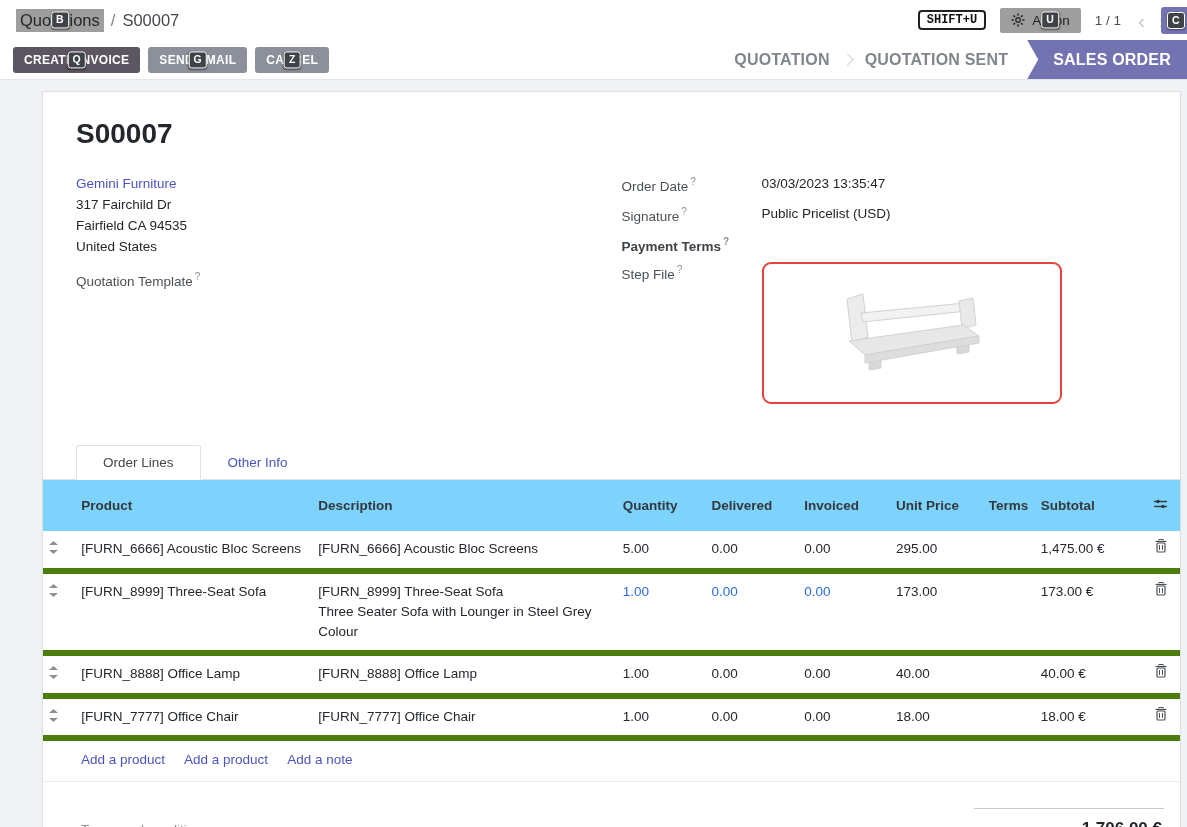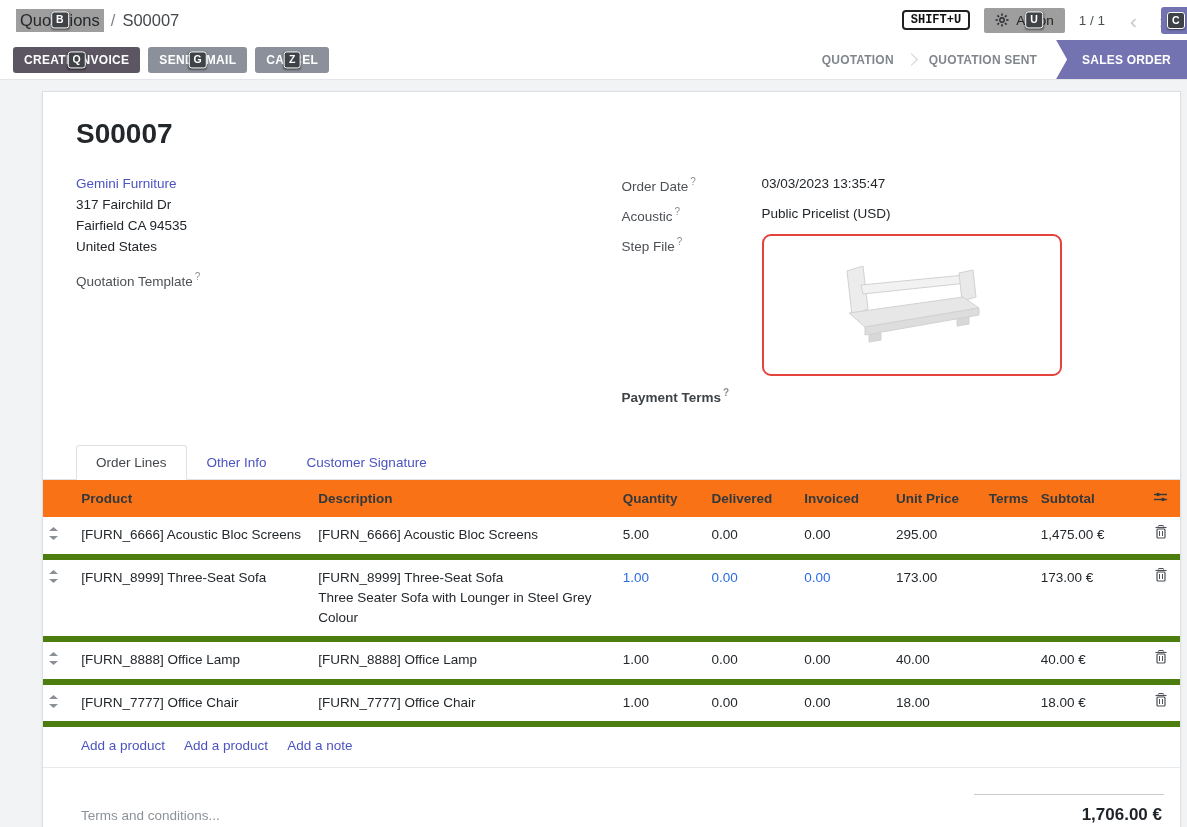--- a/index.html
+++ b/index.html
@@ -23,40 +23,40 @@
   .bc-current { color:#45494e; }
 
   .cp-right { display:flex; align-items:center; gap:14px; }
   .shortcut-badge { font-family:"Liberation Mono", monospace; font-size:12px; font-weight:bold;
                     background:#fff; border:2px solid #1f2022; border-radius:4px;
                     padding:1px 7px; color:#111; }
   .action-btn { position:relative; display:flex; align-items:center; gap:7px;
                 background:#9e9e9e; border-radius:2px; padding:5px 11px;
                 color:#222; font-size:13.5px; cursor:pointer; }
   .action-btn .kbd-hint { left:62%; }
-  .pager { display:flex; align-items:center; gap:12px; font-size:13.5px; color:#4a4f54; }
+  .pager { display:flex; align-items:center; gap:4px; font-size:13.5px; color:#4a4f54; }
   .pager-val { margin-right:8px; }
   .pager-btn { color:#c3c7cb; font-size:21px; line-height:1; padding:0 5px; cursor:pointer;
                background:none; border:none; font-family:inherit; }
   .edge-btn { position:absolute; right:-32px; top:7px; width:58px; height:27px;
               background:#7473b2; border-radius:3px; color:#fff; display:flex;
               align-items:center; padding-left:6px; cursor:pointer; }
   .edge-btn .kbd-hint { position:static; transform:none; }
 
   
   .cp-bottom { height:40px; display:flex; align-items:stretch; justify-content:space-between;
                border-bottom:1px solid #e3e5e8; padding-left:13px; background:#fff; overflow:visible; }
   .btn-row { display:flex; align-items:center; gap:8px; }
   .btn { position:relative; border:none; border-radius:3px; font-size:12px; font-weight:bold;
          letter-spacing:.3px; padding:6px 11px; color:#fff; cursor:pointer; font-family:inherit; }
   .btn-primary { background:#5c5663; }
   .btn-secondary { background:#8b909a; }
 
   .statusbar { display:flex; align-items:center; margin-right:-26px; }
-  .stage { font-size:12px; font-weight:bold; color:#81868d; padding:0 13px; letter-spacing:.2px; cursor:pointer;text-align:right; }
+  .stage { font-size:16px; font-weight:bold; color:#81868d; padding:0 13px; letter-spacing:.2px; cursor:pointer;text-align:right; }
   .sb-sep { width:9px; height:9px; border-top:1px solid #ccd0d4; border-right:1px solid #ccd0d4;
             transform:rotate(45deg); flex:0 0 auto; }
   .stage.active { background:#7473b2; color:#fff; align-self:stretch; display:flex; align-items:center;
                   padding:0 42px 0 26px; margin-left:6px;
                   clip-path:polygon(0 0,100% 0,100% 100%,0 100%,11px 50%); }
 
   
   .content { background:#f2f3f5; height:747px; padding:11px 6px 0 42px; }
   .sheet { background:#fff; border:1px solid #dcdfe3; min-height:740px;
            box-shadow:0 1px 3px rgba(0,0,0,.05); }
@@ -75,28 +75,28 @@
   .fg-right .flabel { flex-basis:140px; }
   .flabel.bold { font-weight:bold; color:#3e4348; }
   sup.help { color:#8b9096; font-size:10px; margin-left:2px; }
   .fvalue { font-size:13.5px; color:#22262a; line-height:1.55; }
   a.link { color:#4b53c0; text-decoration:none; cursor:pointer; }
 
   .step-image { width:300px; height:142px; border:2px solid #e5423c; border-radius:9px;
                 display:flex; align-items:center; justify-content:center; background:#fff; }
 
   .tabs { margin-top:32px; padding:0 33px; border-bottom:1px solid #dee1e5; display:flex; }
-  .tab { font-size:13.5px; padding:9px 19px; margin-bottom:-1px; color:#4b53c0; cursor:pointer;
+  .tab { font-size:13.5px; padding:9px 26px; margin-bottom:-1px; color:#4b53c0; cursor:pointer;
          border:1px solid transparent; }
   .tab.active { background:#fff; border:1px solid #dee1e5; border-bottom:1px solid #fff;
                 color:#43474c; border-top-left-radius:3px; border-top-right-radius:3px; }
 
   table { width:100%; border-collapse:collapse; font-size:13.5px; }
-  thead th { background:#f97316; color:#33383d; font-weight:bold; text-align:left;
-             padding:11px 6px; white-space:nowrap; }
+  thead th { background:#7dd3fc; color:#33383d; font-weight:bold; text-align:left;
+             padding:18px 6px; white-space:nowrap; }
   th.num, td.num { }
   td { padding:8px 6px; border-bottom:6px solid #4d7c0f; vertical-align:top;
        color:#24282c; line-height:1.5; }
   .col-handle{width:32px;} .col-product{width:235px;} .col-desc{width:302px;}
   .col-qty{width:88px;} .col-del{width:92px;} .col-inv{width:91px;}
   .col-price{width:92px;} .col-tax{width:50px;} .col-sub{width:106px;} .col-end{width:38px;}
   td.handle { text-align:center; cursor:grab; padding-top:10px; }
   td.end { text-align:center; }
   .desc2 { display:block; }
   .desc2:empty { display:none; }
@@ -214,52 +214,51 @@
           <div class="fvalue"></div>
         </div>
       </div>
 
       <div class="fg-right">
         <div class="frow">
           <span class="flabel"><span>Order Date</span><sup class="help">?</sup></span>
           <div class="fvalue">03/03/2023 13:35:47</div>
         </div>
         <div class="frow">
-          <span class="flabel"><span>Acoustic</span><sup class="help">?</sup></span>
+          <span class="flabel"><span>Signature</span><sup class="help">?</sup></span>
           <div class="fvalue">Public Pricelist (USD)</div>
+        </div>
+        <div class="frow">
+          <span class="flabel bold"><span>Payment Terms</span><sup class="help">?</sup></span>
+          <div class="fvalue"></div>
         </div>
         <div class="frow">
           <span class="flabel"><span>Step File</span><sup class="help">?</sup></span>
           <div class="step-image">
             <span>
               <svg width="210" height="100" viewBox="0 0 210 100">
                 <g stroke="#d2d2d2" stroke-width="1">
                   <polygon points="40,16 56,11 61,54 45,60" fill="#ececec"></polygon>
                   <polygon points="54,30 158,20 160,28 56,39" fill="#f2f2f2"></polygon>
                   <polygon points="152,18 166,15 169,42 155,46" fill="#e9e9e9"></polygon>
                   <polygon points="42,58 156,42 172,53 58,72" fill="#e7e7e7"></polygon>
                   <polygon points="58,72 172,53 172,60 58,80" fill="#dddddd"></polygon>
                   <polygon points="62,80 74,78 74,85 62,87" fill="#d8d8d8"></polygon>
                   <polygon points="150,64 162,62 162,69 150,71" fill="#d8d8d8"></polygon>
                 </g>
               </svg>
             </span>
           </div>
         </div>
-        <div class="frow">
-          <span class="flabel bold"><span>Payment Terms</span><sup class="help">?</sup></span>
-          <div class="fvalue"></div>
-        </div>
       </div>
     </div>
 
     <div class="tabs">
       <span class="tab active">Order Lines</span>
       <span class="tab">Other Info</span>
-      <span class="tab">Customer Signature</span>
     </div>
 
     <table>
       <thead>
         <tr>
           <th class="col-handle"></th>
           <th class="col-product">Product</th>
           <th class="col-desc">Description</th>
           <th class="col-qty num">Quantity</th>
           <th class="col-del num">Delivered</th>

